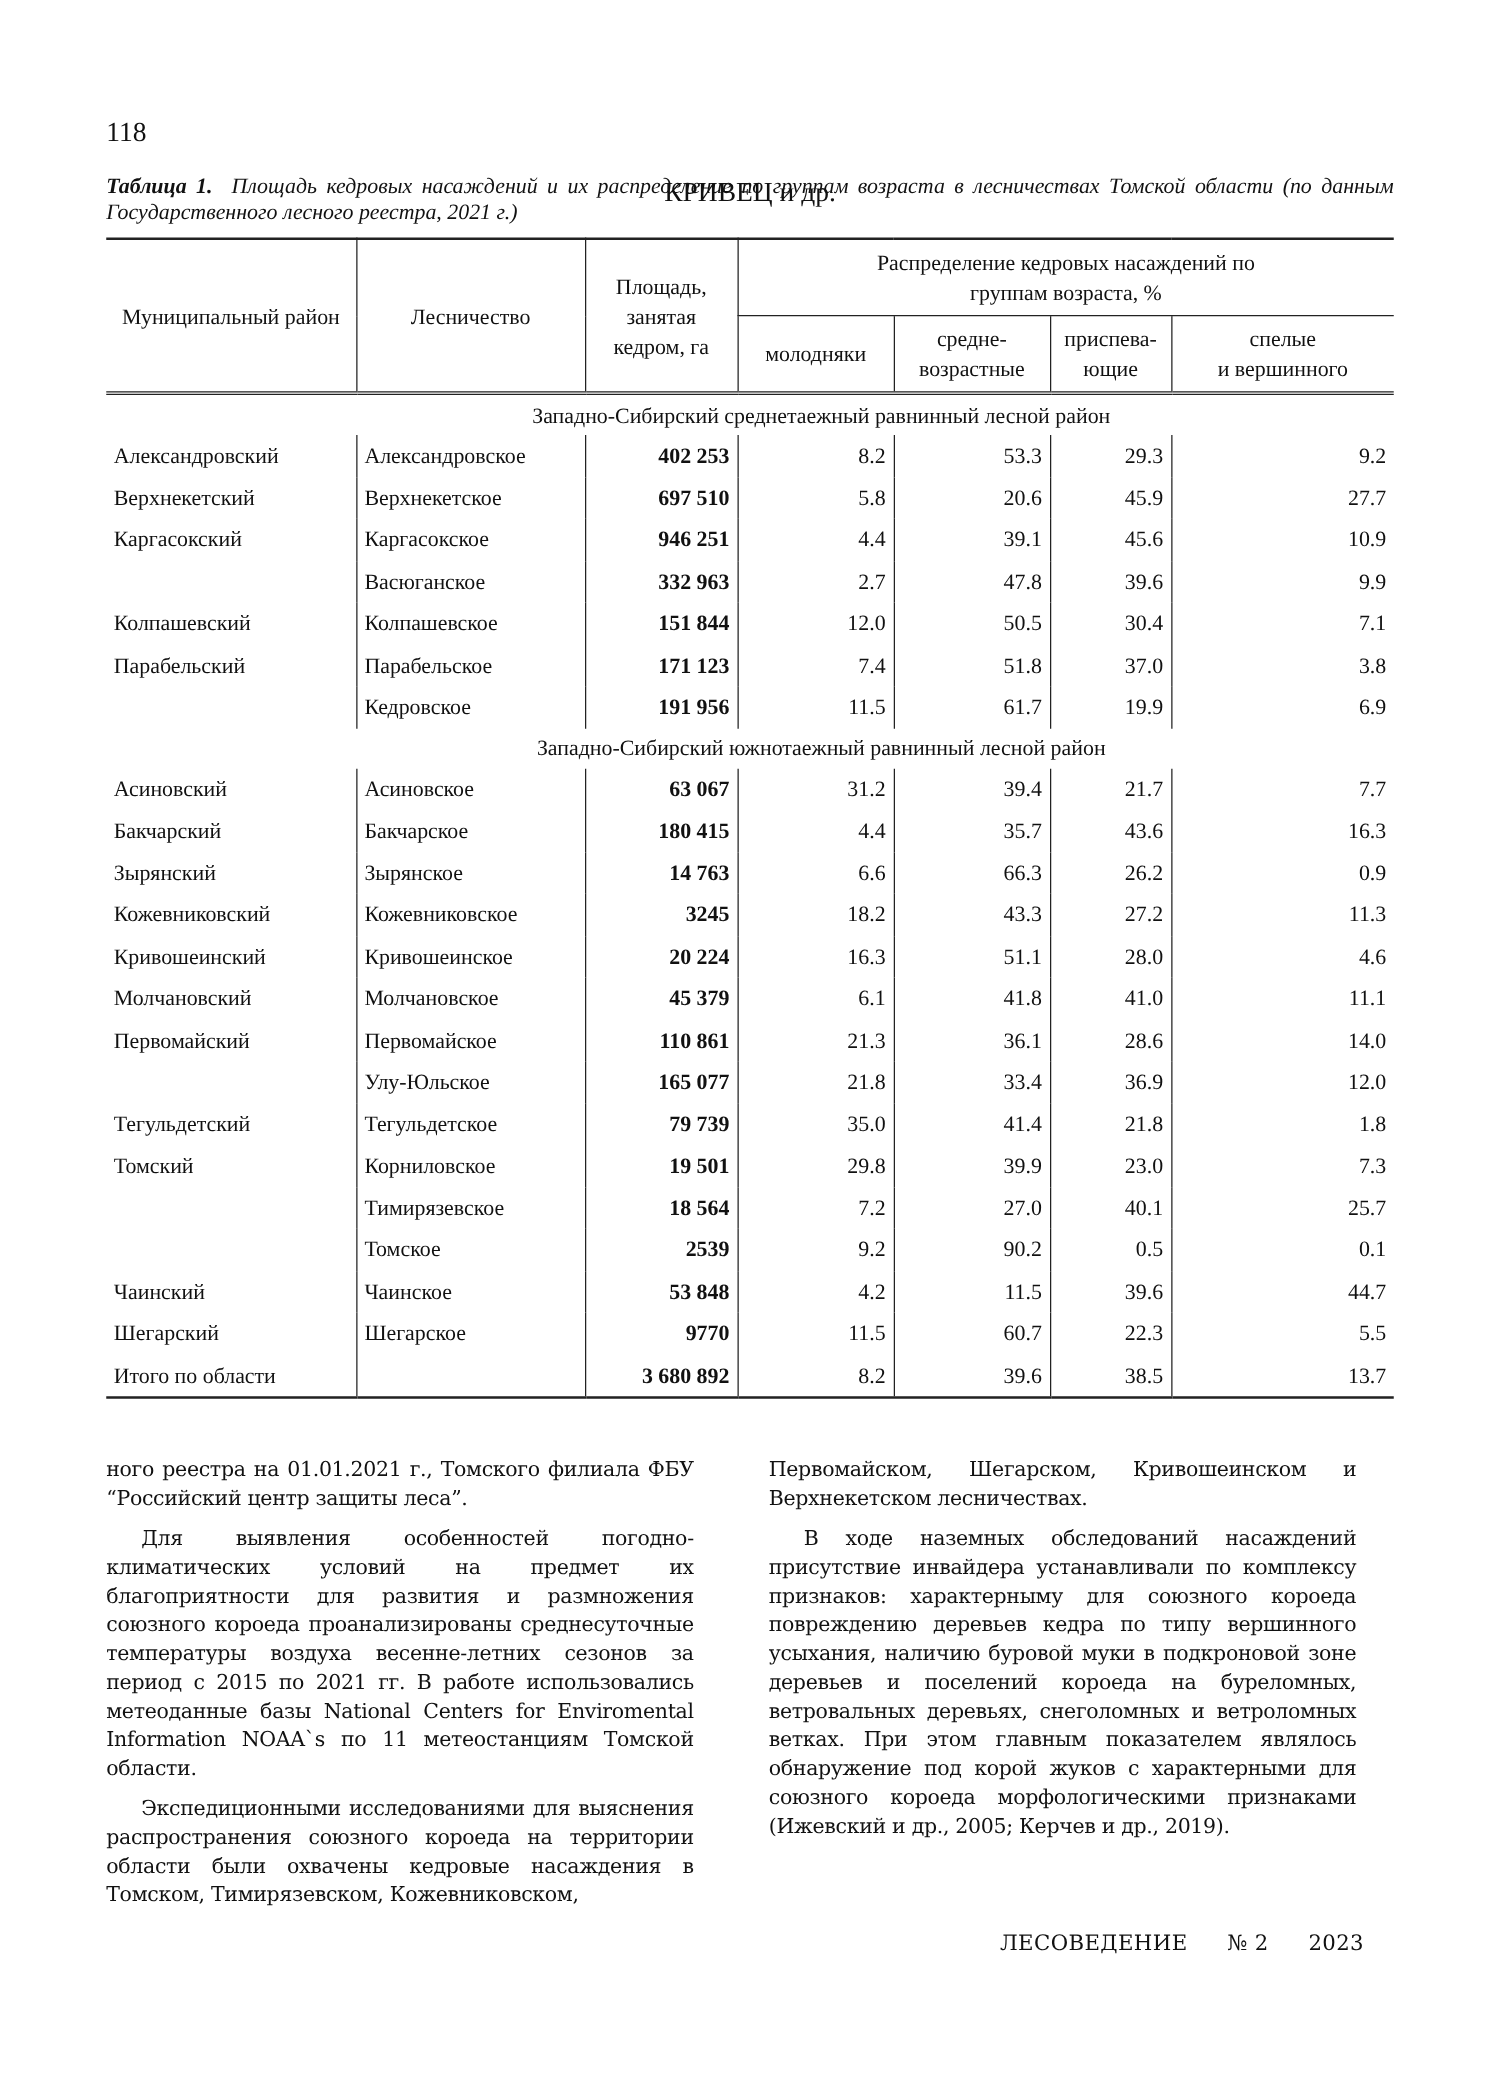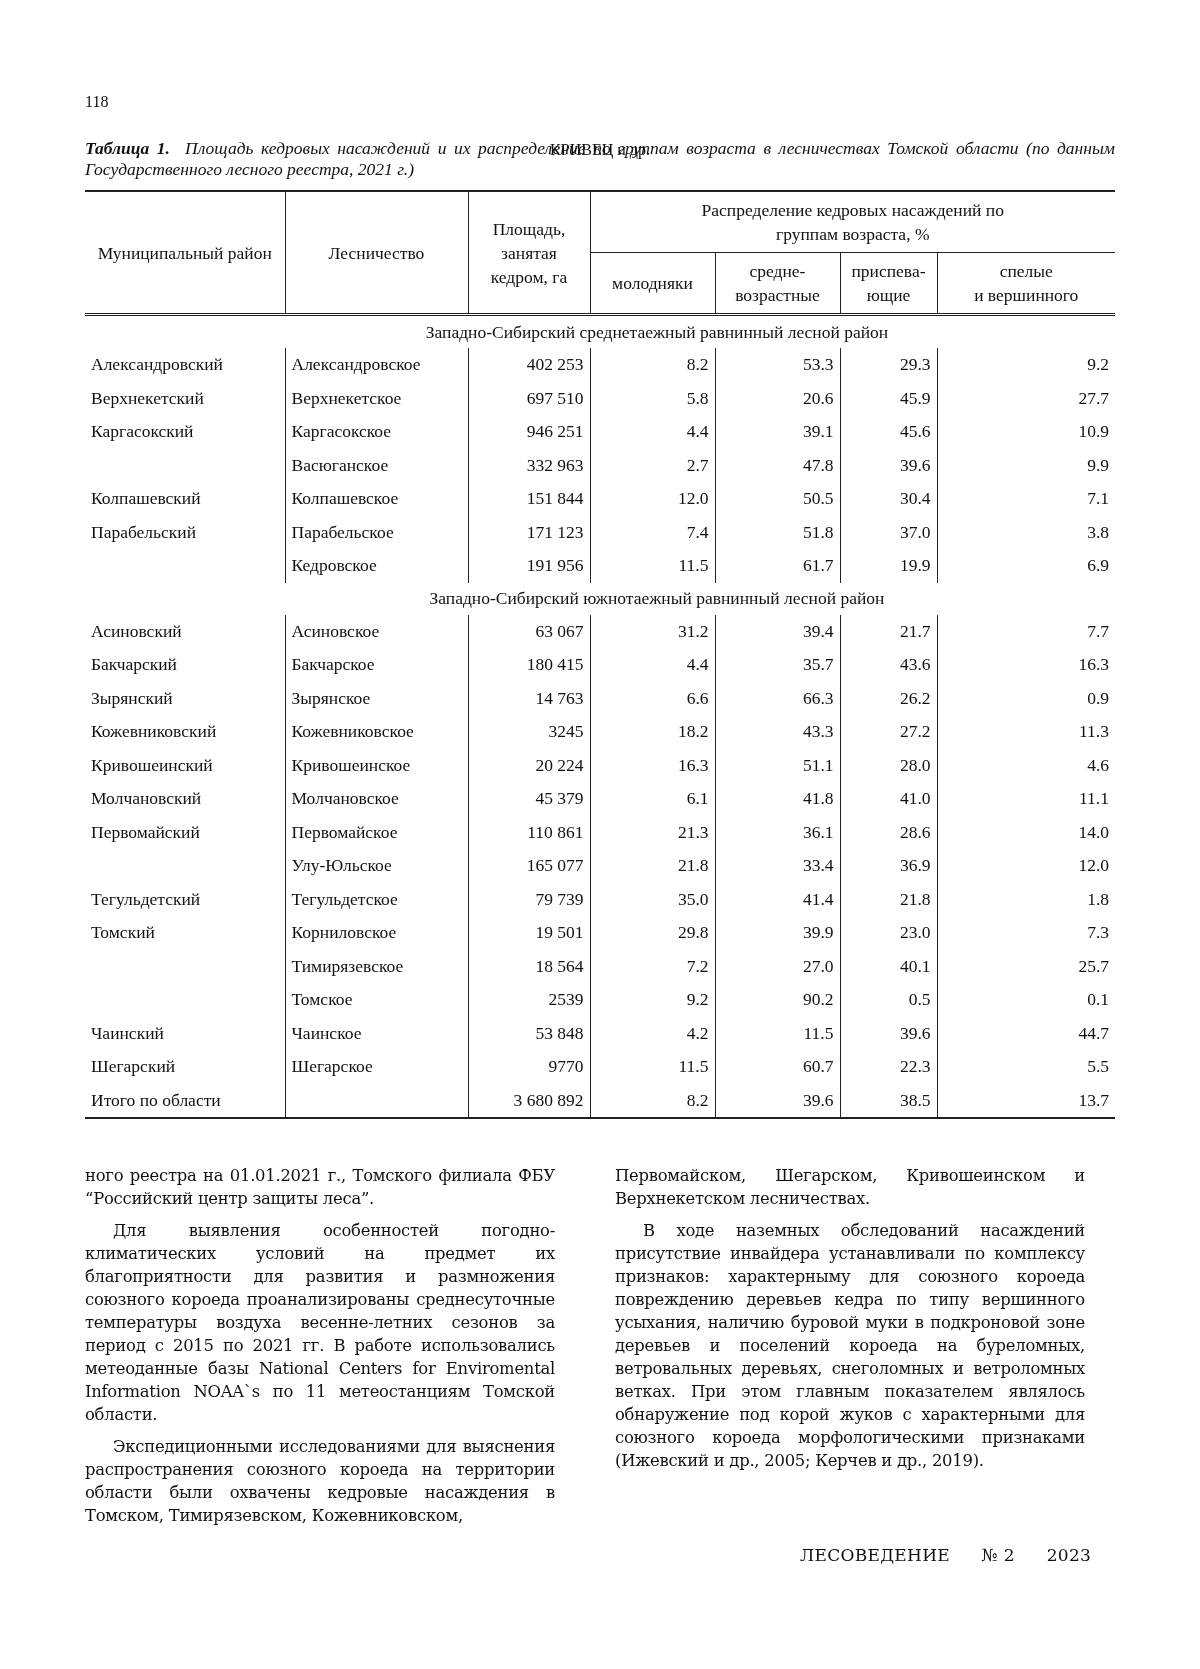--- a/index.html
+++ b/index.html
@@ -2,21 +2,21 @@
 <html><head>
 <meta charset="utf-8">
 <style>
   html, body { margin: 0; padding: 0; background: #ffffff; }
   body {
     width: 1200px; height: 1669px; position: relative; overflow: hidden;
     font-family: "Liberation Serif", "DejaVu Serif", serif; color: #111;
   }
   .running-head {
     position: absolute; top: 93px; left: 85px; width: 1030px; height: 26px;
-    font-size: 16px;
+    font-size: 22px;
   }
   .page-num { position: absolute; left: 0; top: 0; }
   .authors { position: absolute; left: 0; right: 0; text-align: center; top: 0; margin-top: 48px; }
 
   .caption {
     position: absolute; top: 138px; left: 85px; width: 1030px;
     font-size: 17.5px; line-height: 21px; text-align: justify; font-style: italic;
   }
   .caption b { font-weight: bold; }
 
@@ -30,21 +30,21 @@
   }
   .rule-top { border-top: 2px solid #222; }
   .rule-thick { border-bottom: 3px double #222; }
   .vl { border-left: 1.5px solid #222; }
   .hl { border-bottom: 1.5px solid #222; margin-top: 44px; }
 
   table.data td { height: 33.5px; padding: 0 6px; white-space: nowrap; }
   td.c-dist { text-align: left; padding-left: 0; }
   td.c-les { text-align: left; }
   td.c-num { text-align: right; }
-  td.c-area { padding-right: 30px; }
+  td.c-area { padding-right: 30px; font-weight: bold; }
   td.c-p1 { padding-right: 56px; }
   td.c-p2 { padding-right: 52px; }
   td.c-p3 { padding-right: 34px; }
   td.c-p4 { padding-right: 62px; }
   tr.zone td { text-align: center; height: 32px; }
   tr.total td { border-bottom: 2px solid #222; }
   .zone-cell { padding-left: 120px !important; }
 
   .col {
     position: absolute; top: 1164px; width: 470px;

